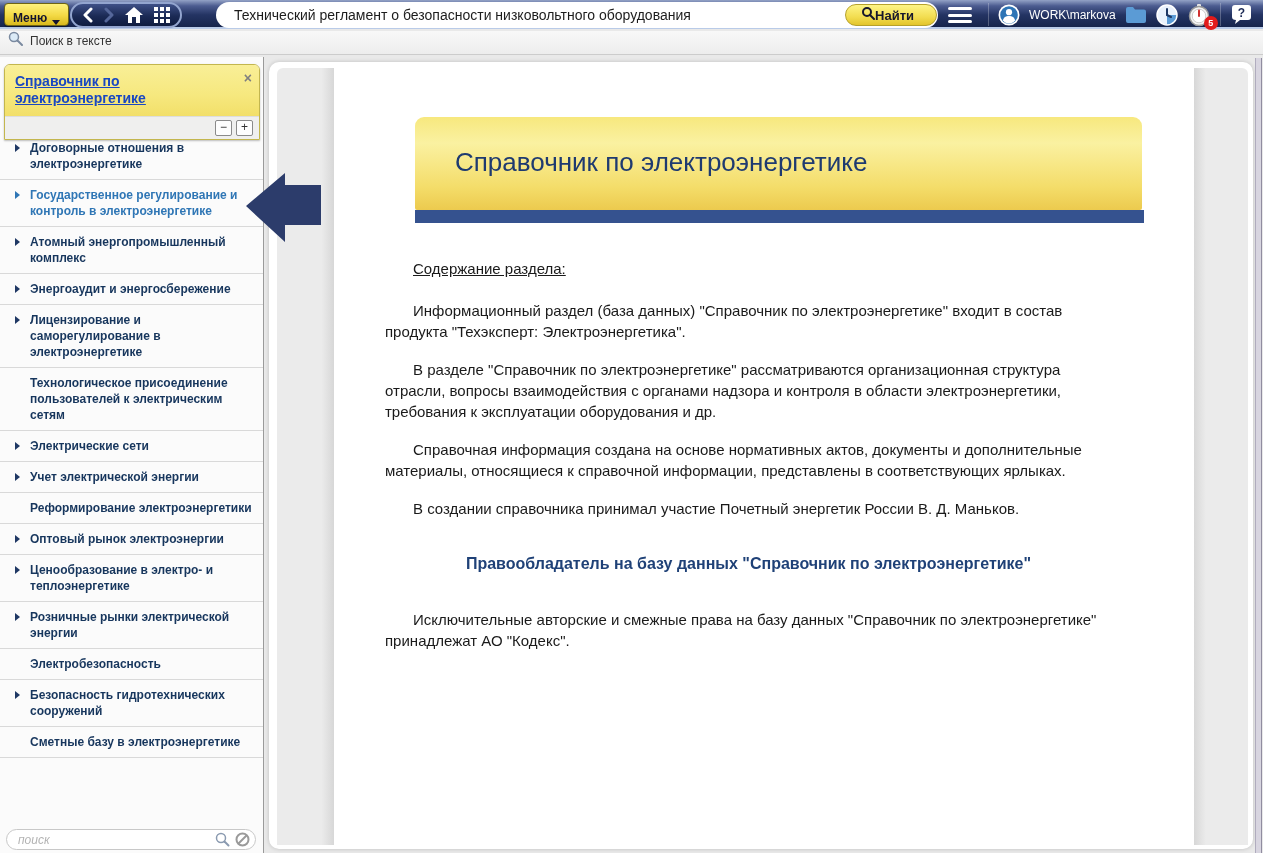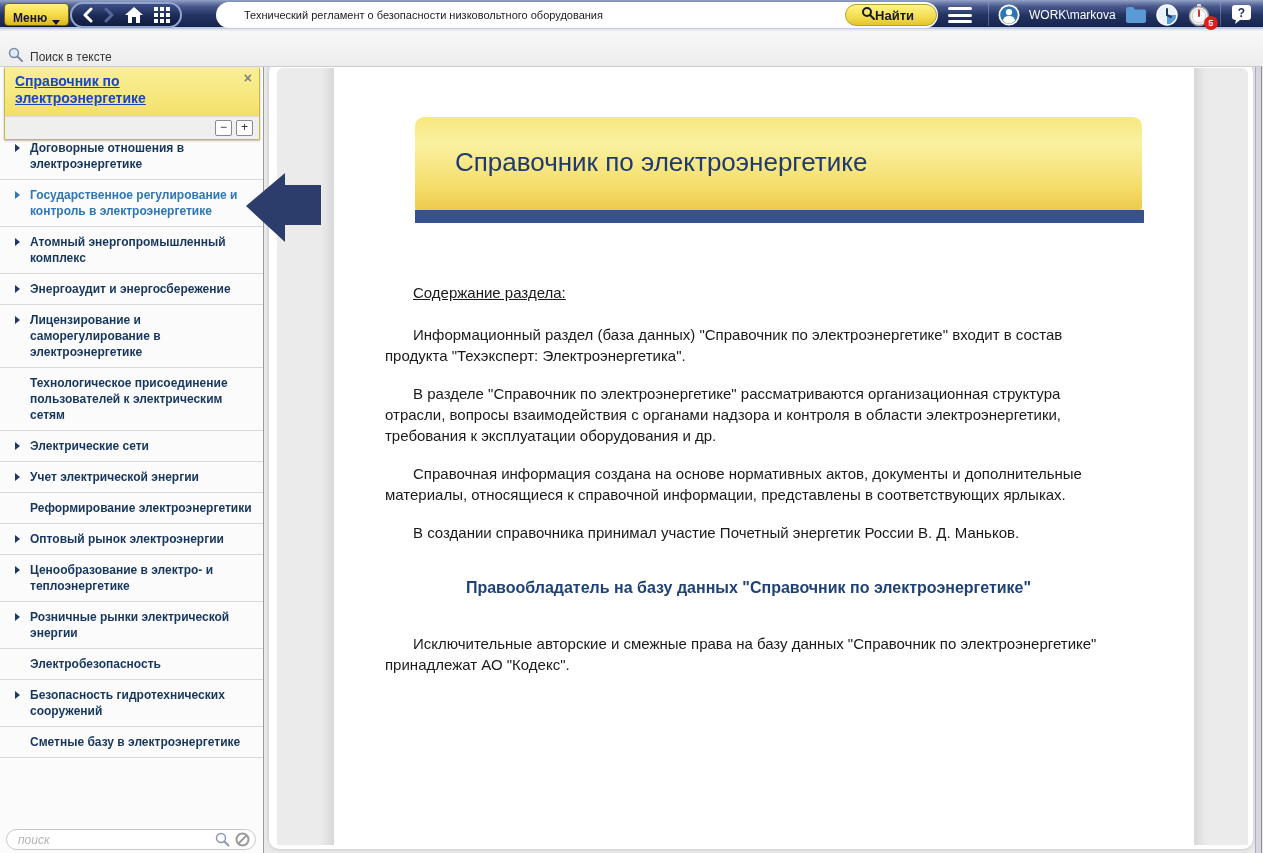--- a/index.html
+++ b/index.html
@@ -16,42 +16,42 @@
     font-size:12px; font-weight:bold; color:#14142e; cursor:pointer;
     box-shadow:0 1px 1px rgba(0,0,0,.4); }
   .menu-caret { width:0; height:0; border-left:4px solid transparent; border-right:4px solid transparent; border-top:5px solid #14142e; }
   .nav-oval { position:absolute; left:70px; top:2px; width:112px; height:26px;
     background:linear-gradient(180deg,#3e5087 0%,#1b2a55 55%,#0f1c40 100%);
     border:2px solid #93a5cf; border-radius:14px; display:flex; align-items:center;
     justify-content:space-evenly; }
   .nav-oval svg { display:block; }
   .title-pill { position:absolute; left:216px; top:2px; width:722px; height:26px;
     background:#ffffff; border-radius:13px; display:flex; align-items:center; }
-  .doc-title { font-size:11px; color:#1c1c1c; padding-left:28px; white-space:nowrap;
+  .doc-title { font-size:14px; color:#1c1c1c; padding-left:18px; white-space:nowrap;
     overflow:hidden; flex:1; }
   .find-btn { height:22px; margin-right:1px; padding:0 22px 0 16px;
     background:linear-gradient(180deg,#fdf486 0%,#f2dd50 60%,#e3c52e 100%);
     border:1px solid #b6a12c; border-radius:12px; display:flex; align-items:center; gap:0;
     font-size:13px; font-weight:bold; color:#17172c; cursor:pointer; }
   .hamburger { position:absolute; left:948px; top:7px; width:24px; height:16px;
     display:flex; flex-direction:column; justify-content:space-between; cursor:pointer; }
   .hamburger span { display:block; height:3px; background:#fff; border-radius:2px; }
   .tb-sep { position:absolute; top:3px; width:1px; height:23px; background:rgba(255,255,255,.25); }
   .user-area { position:absolute; left:998px; top:0; height:29px; display:flex;
     align-items:center; gap:9px; }
   .username { color:#fff; font-size:12px; }
   .icon-btn { cursor:pointer; position:relative; display:flex; align-items:center; }
   .badge { position:absolute; right:-7px; bottom:-3px; min-width:14px; height:14px;
     background:#e21b1b; border-radius:7px; color:#fff; font-size:9px; font-weight:bold;
     display:flex; align-items:center; justify-content:center; padding:0 3px; }
 
   
-  .toolbar2 { position:absolute; left:0; top:31px; width:1263px; height:36px;
+  .toolbar2 { position:absolute; left:0; top:31px; width:1263px; height:24px;
     background:linear-gradient(180deg,#f8f8f8,#ededed); border-bottom:1px solid #cccccc;
-    display:flex; align-items:flex-end; z-index:40; }
+    display:flex; align-items:flex-start; z-index:40; }
   .search-in-text { display:flex; align-items:center; gap:7px; padding-left:8px; cursor:pointer; }
   .search-in-text .lbl { font-size:12px; color:#333; }
 
   
   .main { position:absolute; left:0; top:57px; width:1263px; height:796px; background:#e9e9e9; }
 
   
   .sidebar { position:absolute; left:0; top:0; width:264px; height:796px;
     background:#fbfbfb; border-right:1px solid #9a9a9a; }
   .sb-header { position:absolute; left:4px; top:7px; right:3px; border:1px solid #c3b64e;
@@ -99,21 +99,21 @@
 
   .banner { position:absolute; left:81px; top:55px; width:727px; height:93px;
     background:linear-gradient(180deg,#f7e87e 0%,#faf1a1 28%,#f4dd6a 75%,#ecca4e 100%);
     border-radius:9px 9px 2px 2px; }
   .banner-title { position:absolute; left:40px; top:30px; font-size:26px; color:#1e3a70; }
   .banner-bar { position:absolute; left:81px; top:148px; width:729px; height:13px; background:#35528f; }
 
   .doc-body { position:absolute; left:51px; top:196px; width:727px;
     font-size:15px; line-height:21px; color:#1a1a1a; }
   .doc-body p { margin:0 0 17px; text-indent:28px; }
-  .doc-heading-underline { text-decoration:underline; text-indent:28px; margin-bottom:21px;margin-top:24px; }
+  .doc-heading-underline { text-decoration:underline; text-indent:28px; margin-bottom:21px; }
   .rights-heading { text-align:center; font-weight:bold; color:#1f4177; font-size:16px;
     margin:34px 0 35px; }
 
   
   .win-scroll { position:absolute; left:1255px; top:1px; width:7px; height:795px;
     background:#d8d5e0; border-left:1px solid #b0acbe; border-right:1px solid #908ca0; }
 </style>
 </head>
 <body>
 

